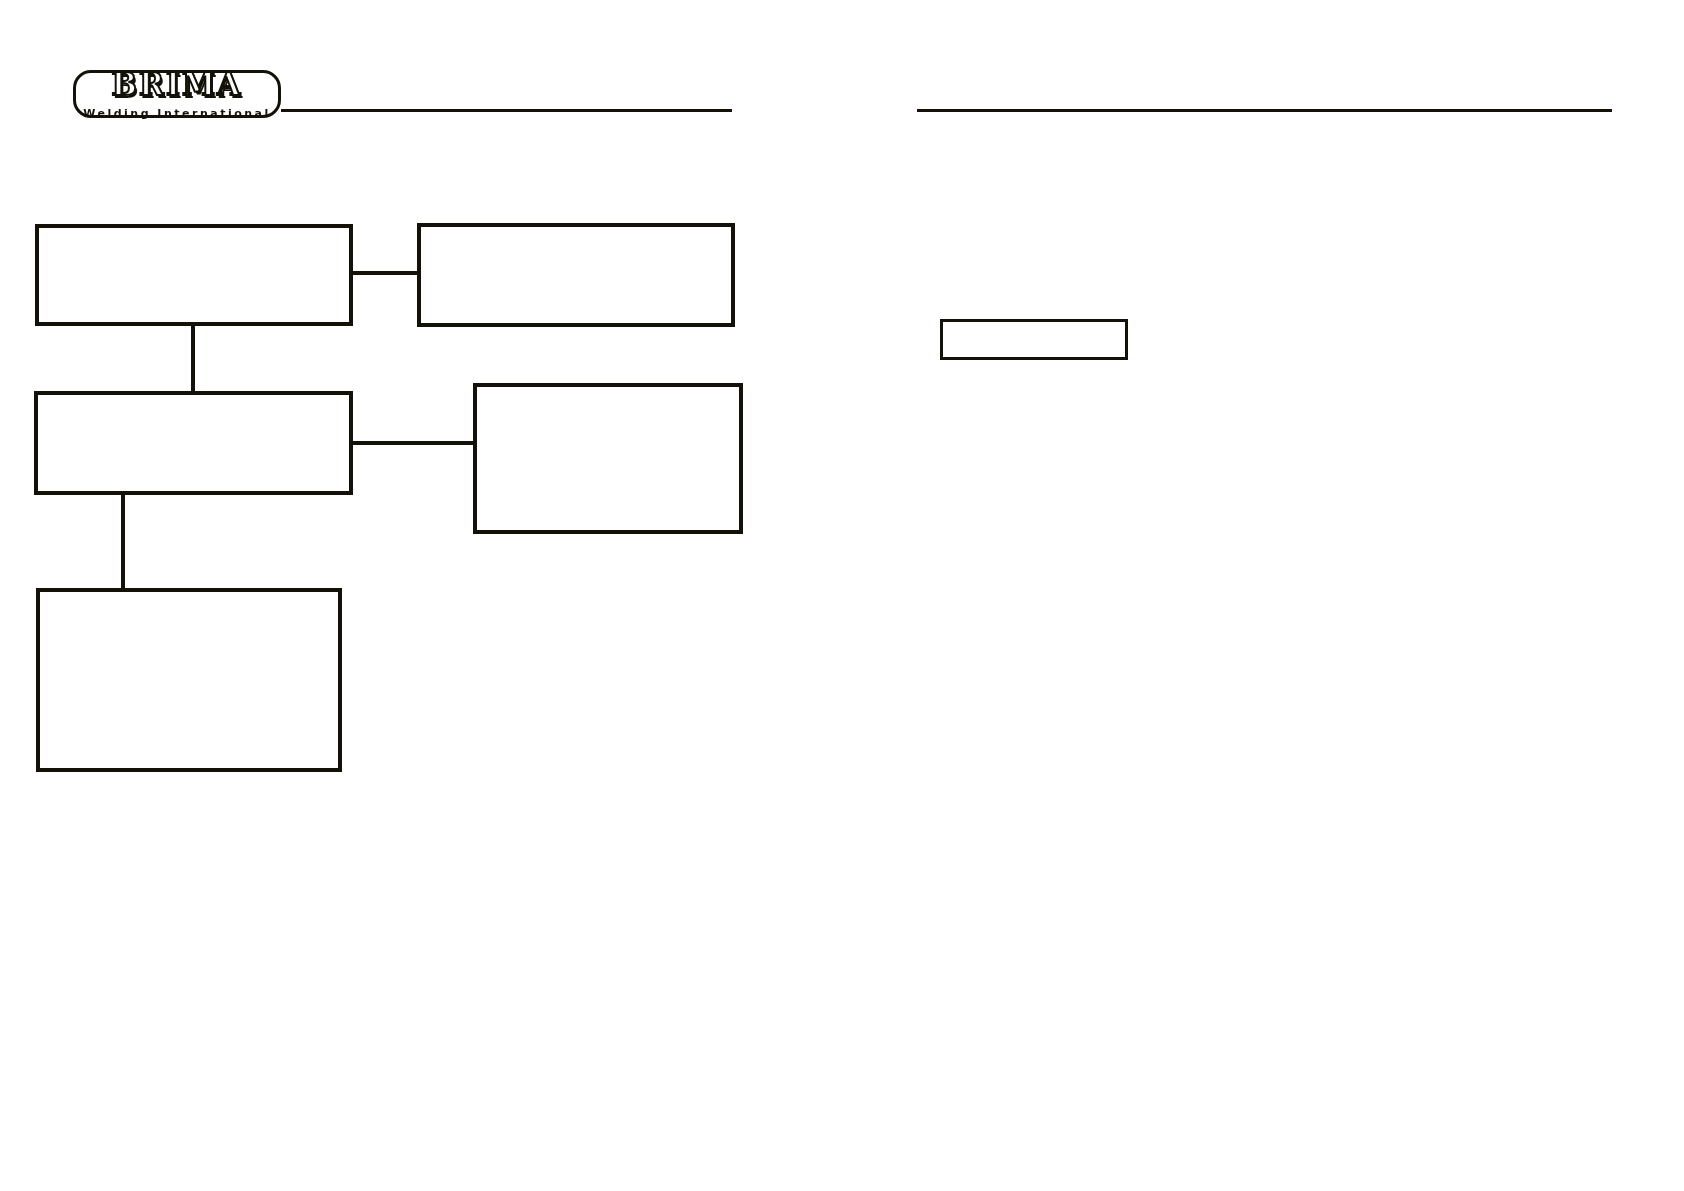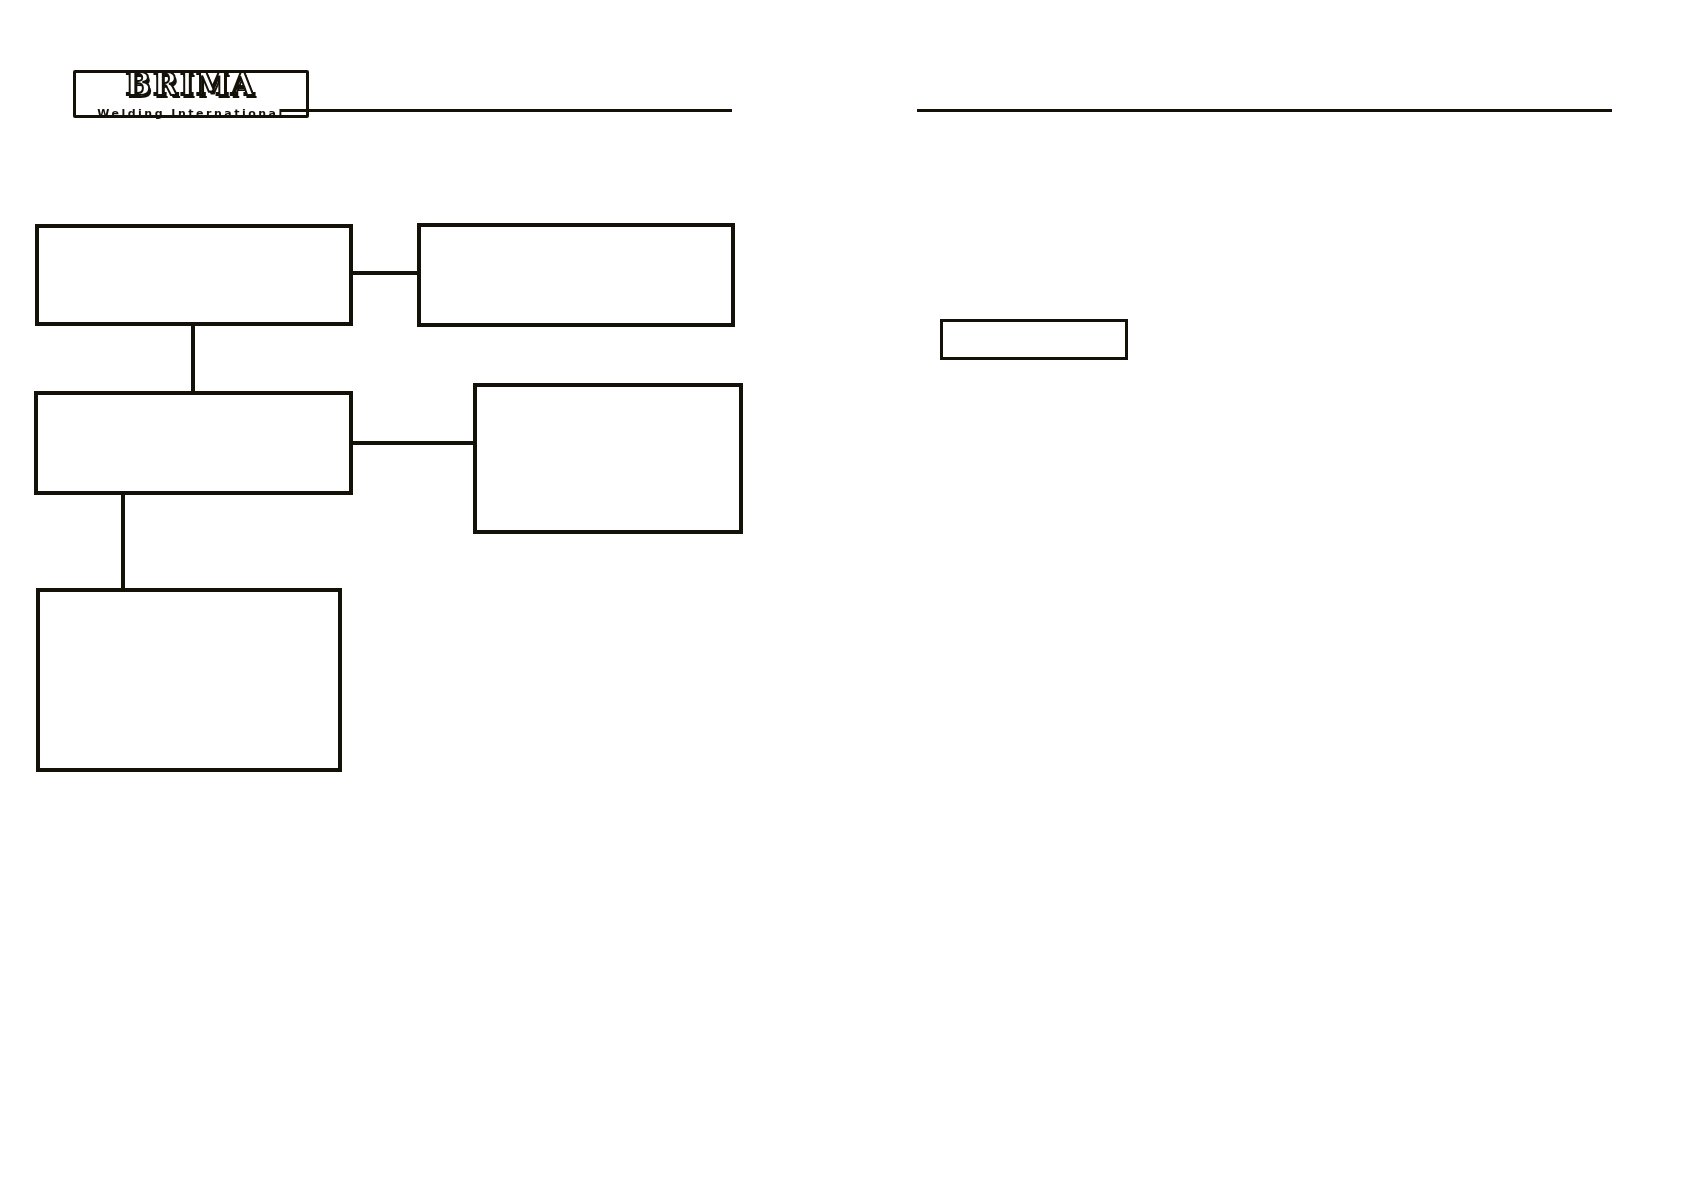--- a/index.html
+++ b/index.html
@@ -13,23 +13,23 @@
     width: 1684px;
     height: 1191px;
     background: var(--paper, #ffffff);
     font-family: "DejaVu Sans", "Liberation Sans", sans-serif;
     overflow: hidden;
   }
   
   .logo-badge {
     position: absolute;
     left: 73px; top: 70px;
-    width: 236px; height: 48px;
+    width: 208px; height: 48px;
     border: 3px solid var(--ink, #131108);
-    border-radius: 2px;
+    border-radius: 18px;
     background: var(--paper, #ffffff);
     display: flex;
     flex-direction: column;
     align-items: center;
     justify-content: center;
     line-height: 1;
   }
   .logo-brand {
     font-family: "DejaVu Serif", "Liberation Serif", serif;
     font-weight: bold;

